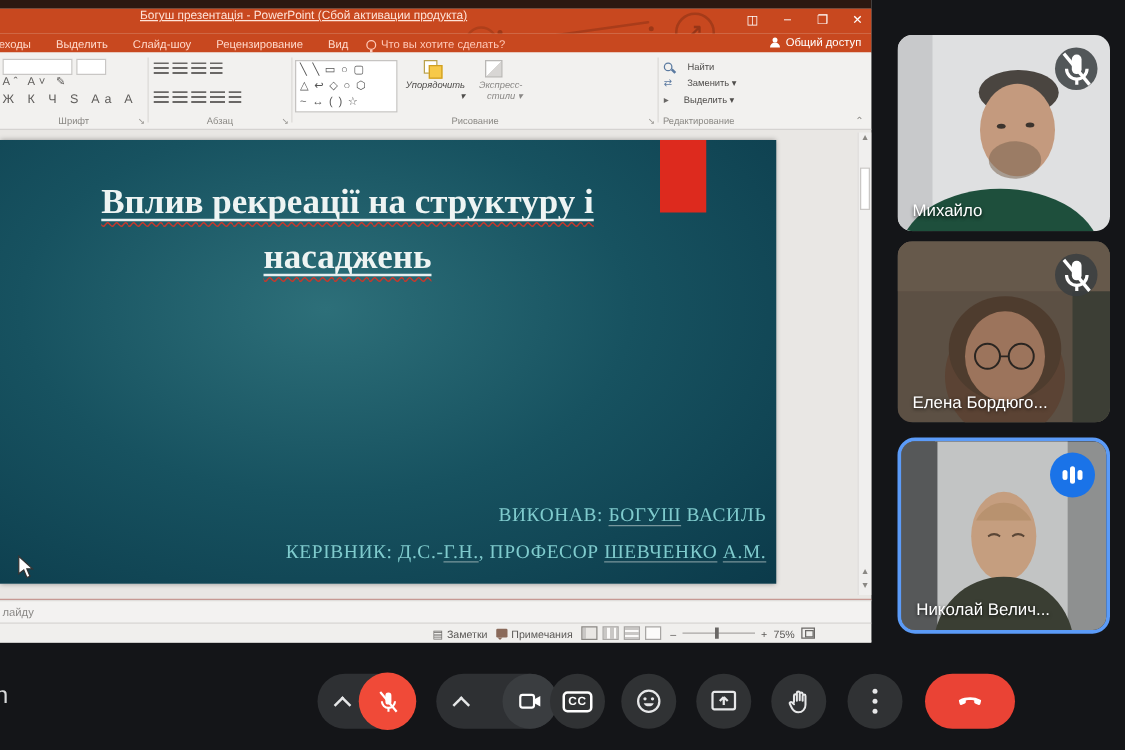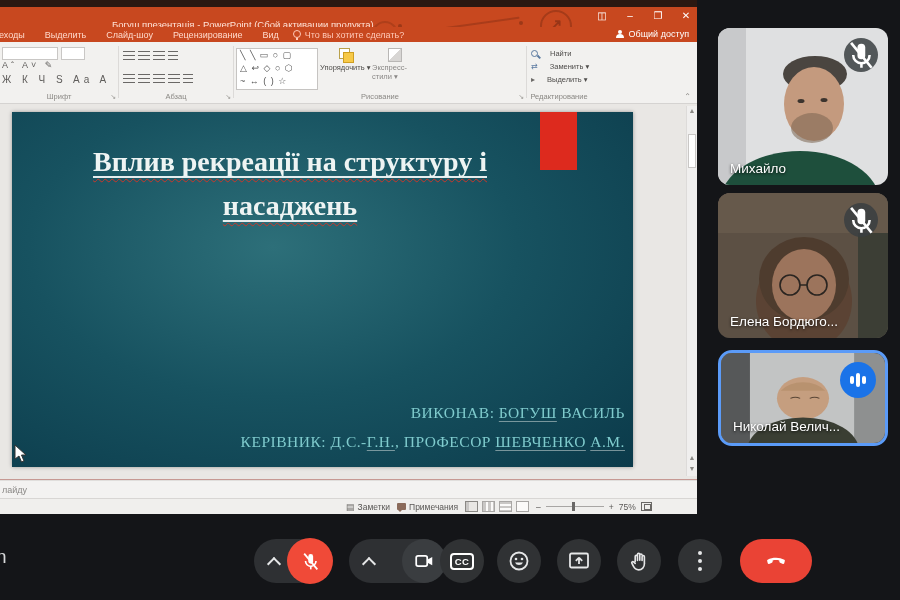--- a/index.html
+++ b/index.html
@@ -3,34 +3,34 @@
 <meta charset="utf-8">
 <style>
   * { margin:0; padding:0; box-sizing:border-box; }
   html,body { width:900px; height:600px; overflow:hidden; }
   body { background:#141518; font-family:"Liberation Sans", sans-serif; position:relative; }
 
   
   .pp-window { position:absolute; left:0; top:0; width:697px; height:514px; background:#f2f1ef; border-bottom:2px solid #b9b8b6; }
   .pp-topstrip { position:absolute; left:0; top:0; width:100%; height:7px; background:#2b1811; }
   .pp-titlebar { position:absolute; left:0; top:7px; width:100%; height:20px; background:#c8481f; overflow:hidden; }
-  .pp-title { position:absolute; left:112px; top:12px; font-size:9.5px; color:#ffe3d8; white-space:nowrap;text-decoration:underline; }
+  .pp-title { position:absolute; left:112px; top:0; font-size:9.5px; color:#ffe3d8; white-space:nowrap;text-decoration:underline; }
   .deco { position:absolute; border:2px solid rgba(60,20,8,.25); border-radius:50%; }
   .deco-c1 { left:540px; top:3px; width:32px; height:32px; }
   .deco-c1::after { content:"↗"; position:absolute; left:7px; top:3px; color:rgba(60,20,8,.35); font-size:16px; font-weight:bold; }
   .deco-c2 { left:372px; top:14px; width:26px; height:26px; border-color:rgba(60,20,8,.18); }
   .deco-line { position:absolute; height:2px; background:rgba(60,20,8,.22); border:none; border-radius:2px; }
   .dl1 { left:400px; top:18px; width:120px; transform:rotate(-8deg); }
   .deco-dot { position:absolute; width:4px; height:4px; border-radius:50%; background:rgba(60,20,8,.3); }
   .pp-wctrls { position:absolute; right:4px; top:3px; display:flex; gap:14px; color:#fff; font-size:10px; }
   .pp-wctrls span { width:14px; text-align:center; cursor:default; }
   .pp-tabrow { position:absolute; left:0; top:27px; width:100%; height:15px; background:#c8481f; display:flex; align-items:center; overflow:hidden; }
   .pp-tab { color:#ffd9cb; font-size:9px; padding:0 10px; white-space:nowrap; }
   .pp-tab.cut { margin-left:-16px; }
-  .tellme { display:flex; align-items:flex-start; gap:4px; color:#ffc9b8; font-size:9px; margin-left:4px; white-space:nowrap; }
+  .tellme { display:flex; align-items:flex-end; gap:4px; color:#ffc9b8; font-size:9px; margin-left:4px; white-space:nowrap; }
   .bulb { width:8px; height:8px; border:1px solid #ffc9b8; border-radius:50%; position:relative; }
   .bulb::after { content:""; position:absolute; left:2px; top:7px; width:2px; height:2px; background:#ffc9b8; }
   .share-btn { position:absolute; right:8px; top:29px; display:flex; align-items:center; gap:4px; color:#fff; font-size:9px; }
   .person { width:9px; height:9px; position:relative; }
   .person::before { content:""; position:absolute; left:2.5px; top:0; width:4px; height:4px; border-radius:50%; background:#fff; }
   .person::after { content:""; position:absolute; left:0.5px; top:4.5px; width:8px; height:4px; border-radius:4px 4px 0 0; background:#fff; }
 
   
   .pp-ribbon { position:absolute; left:0; top:42px; width:100%; height:62px; background:#f2f1ef; border-bottom:1px solid #d5d3d1; display:flex; }
   .rgroup { position:relative; height:100%; padding-top:5px; }
@@ -43,41 +43,41 @@
   .fname { width:56px; } .fsize { width:24px; }
   .fops { margin-left:2px; font-size:9px; color:#5f5d5b; letter-spacing:3px; white-space:nowrap; }
   .fops2 { margin-left:2px; margin-top:4px; font-size:10px; color:#5f5d5b; letter-spacing:4px; white-space:nowrap; }
   .g-par { width:114px; overflow:hidden; }
   .licon { display:inline-block; width:12px; height:10px; margin-right:3px;
            background:repeating-linear-gradient(#6a6866 0 1.5px, transparent 1.5px 4px); }
   .licon.short { background:repeating-linear-gradient(#6a6866 0 1.5px, transparent 1.5px 4px); width:10px; }
   .par-row { padding-left:4px; margin-bottom:5px; }
   .g-draw { display:flex; }
   .shapesbox { width:82px; height:42px; background:#fff; border:1px solid #c6c4c2; margin:1px 2px 0 2px; font-size:9px; color:#555; line-height:13px; padding-left:3px; letter-spacing:1px; overflow:hidden; white-space:nowrap; }
-  .drawcol { width:52px; text-align:left; font-size:7.5px; color:#4f4d4b; }
+  .drawcol { width:52px; text-align:right; font-size:7.5px; color:#4f4d4b;font-style:italic; }
   .sq-icon { width:16px; height:14px; margin:1px auto 1px; position:relative; }
   .sq-icon::before { content:""; position:absolute; left:1px; top:0; width:9px; height:9px; border:1px solid #b9a14c; background:#fff; }
   .sq-icon::after { content:""; position:absolute; left:5px; top:4px; width:9px; height:9px; background:#f7c948; border:1px solid #cf9f22; }
   .qs-icon { width:14px; height:14px; margin:1px auto 1px; border:1px solid #b9b7b5; background:linear-gradient(135deg,#fff 50%, #d8d6d4 50%); }
   .fxcol { width:96px; padding-top:2px; }
   .fxrow { display:flex; align-items:center; gap:3px; font-size:7.5px; color:#5f5d5b; height:13px; white-space:nowrap; }
   .ic-fill { width:9px; height:9px; background:linear-gradient(#e8b33c 60%, #b97c1e 60%); border:1px solid #a58a40; }
   .ic-outline { width:9px; height:9px; border:1.5px solid #7a99b8; }
   .ic-fx { width:9px; height:9px; border-radius:50%; background:#9db8d8; box-shadow:0 0 3px #9db8d8; }
   .g-edit { width:64px; padding-left:4px; }
   .edrow { display:flex; align-items:center; gap:12px; font-size:7.5px; color:#4f4d4b; height:13px; white-space:nowrap; }
   .ic-find { width:7px; height:7px; border:1.5px solid #5b7aa0; border-radius:50%; position:relative; }
   .ic-find::after { content:""; position:absolute; left:5px; top:5px; width:4px; height:1.5px; background:#5b7aa0; transform:rotate(45deg); }
   .ic-repl { font-size:8px; color:#5b7aa0; }
   .ic-sel { font-size:8px; color:#6a6866; }
   .ribbon-collapse { position:absolute; right:6px; bottom:2px; color:#8a8884; font-size:8px; }
 
   
   .pp-canvas { position:absolute; left:0; top:104px; width:100%; height:376px; background:#e9e7e4; }
-  .slide { position:absolute; left:12px; top:8px; width:621px; height:355px;
+  .slide { position:absolute; left:0; top:8px; width:621px; height:355px;
            background:radial-gradient(ellipse at 42% 38%, #2d6f79 0%, #175260 48%, #0b3a4a 100%);
            box-shadow:0 0 4px rgba(0,0,0,.35); overflow:hidden; }
   .red-rect { position:absolute; left:528px; top:0; width:37px; height:58px; background:#dd2a1e; }
   .slide-title { position:absolute; left:30px; right:95px; top:28px; text-align:center;
                  font-family:"Liberation Serif", serif; font-weight:bold; font-size:28px; line-height:44px;
                  color:#eef4f3; }
   .squig { text-decoration:underline wavy #c9372a 1px; text-underline-offset:7px; text-decoration-skip-ink:none; }
   .tline { text-decoration:underline solid rgba(240,246,245,.95) 1.5px; text-underline-offset:5px; }
   .credits { position:absolute; right:8px; left:40px; top:286px; text-align:right;
              font-family:"Liberation Serif", serif; font-size:15.5px; line-height:29px; color:#7fcbcd; letter-spacing:.5px; white-space:nowrap; }
@@ -109,21 +109,21 @@
   .zthumb { position:absolute; left:26px; top:-4px; width:3px; height:9px; background:#6a6866; }
   .zfit { width:11px; height:9px; border:1px solid #6a6866; position:relative; }
   .zfit::after { content:""; position:absolute; left:2px; top:1px; width:5px; height:4px; border:1px solid #6a6866; }
 
   
   .tile { position:absolute; left:718px; width:170px; border-radius:12px; overflow:hidden; background:#2a2c2e; }
   .tile svg { position:absolute; left:0; top:0; width:100%; height:100%; }
   .tile .pname { position:absolute; left:12px; bottom:9px; color:#fff; font-size:13.5px; text-shadow:0 1px 3px rgba(0,0,0,.8); white-space:nowrap;margin-top:40px; }
   .tile-1 { top:28px; height:157px; }
   .tile-2 { top:193px; height:145px; }
-  .tile-3 { top:350px; height:96px; border:3px solid #5b9bf8; border-radius:14px; }
+  .tile-3 { top:350px; height:157px; border:3px solid #5b9bf8; border-radius:14px; }
   .badge { position:absolute; top:10px; right:10px; width:34px; height:34px; border-radius:50%;
            display:flex; align-items:center; justify-content:center; }
   .badge.muted { background:rgba(58,62,65,.85); }
   .badge.speaking { background:#1a73e8; width:36px; height:36px; top:9px; right:9px; }
   .eq { display:flex; gap:2.5px; align-items:center; }
   .eq i { width:3.5px; border-radius:2px; background:#fff; display:block; }
   .eq i:nth-child(1){height:8px;} .eq i:nth-child(2){height:14px;} .eq i:nth-child(3){height:8px;}
 
   
   .code-frag { position:absolute; left:-4px; top:546px; color:#d8d9da; font-size:19px; }

